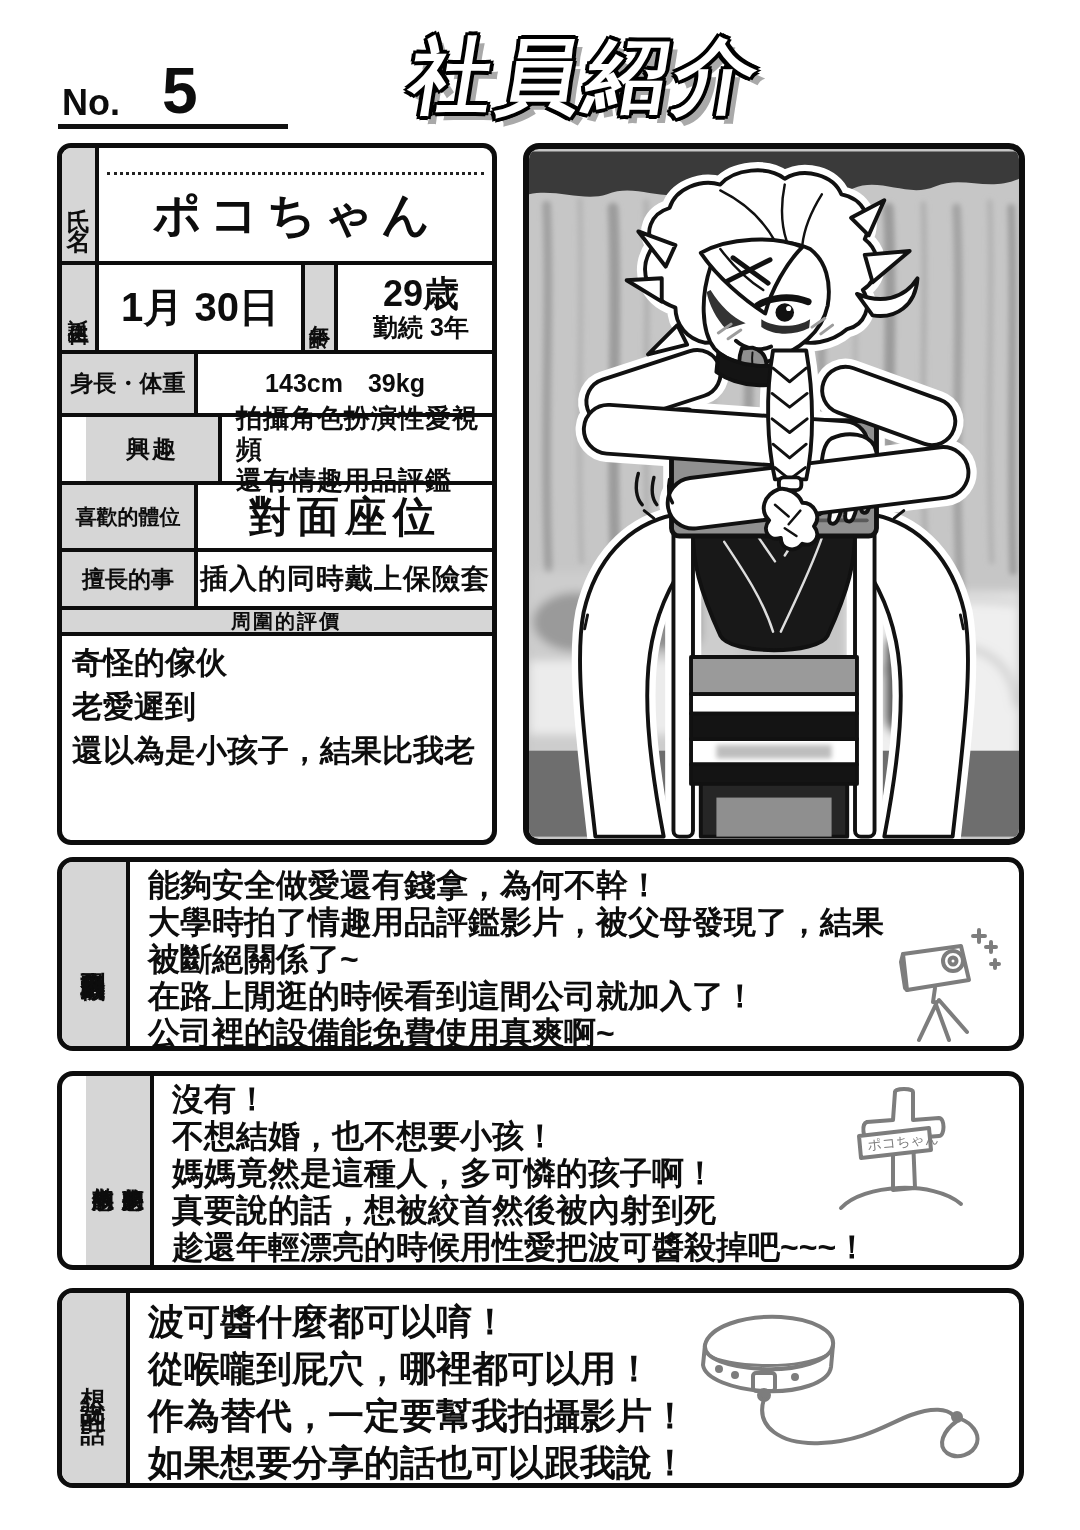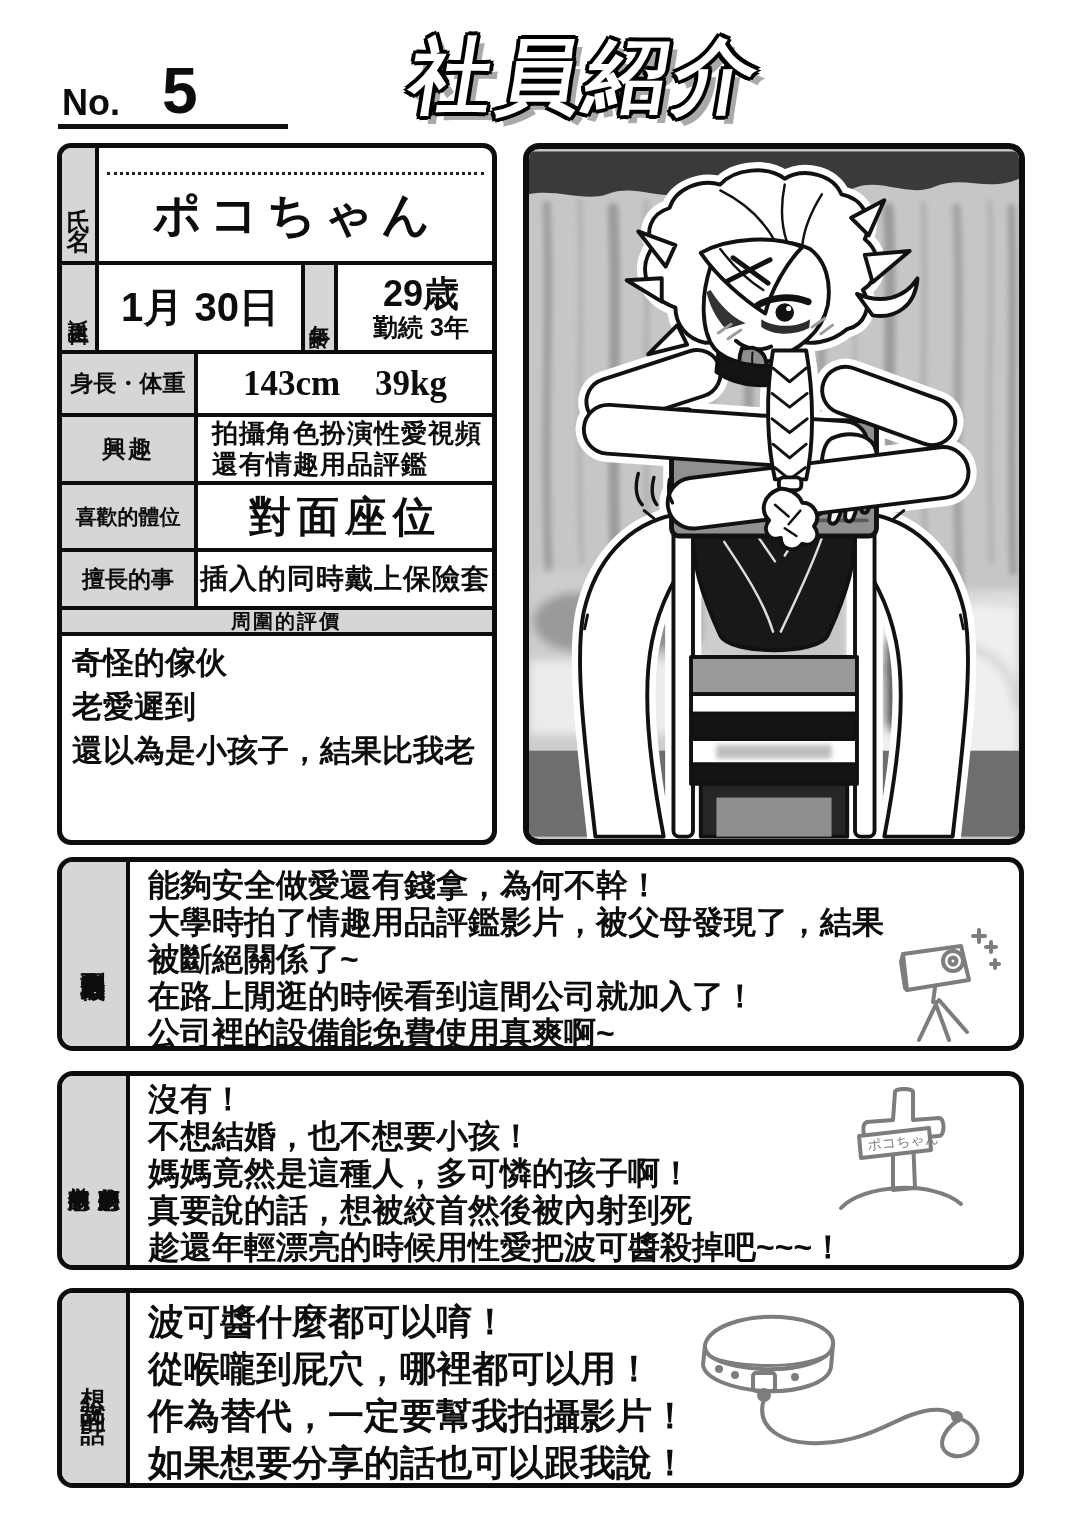--- a/index.html
+++ b/index.html
@@ -39,22 +39,22 @@
   .r-birth{height:89px;gap:12px;}
   .r-birth .lab{width:37px;font-size:21px;letter-spacing:.15em;}
   .birth-val{flex:none;width:178px;font-size:40px;}
   .age-lab{width:34px;font-size:22px;letter-spacing:.9em;padding-top:8px;}
   .age-val{flex-direction:column;gap:0;}
   .age-main{font-size:36px;line-height:1.1;}
   .age-sub{font-size:25px;line-height:1.1;}
 
   .r-body{height:63px;}  .r-hobby{height:68px;} .r-food{height:61px;} .r-skill{height:58px;} .r-pos{height:67px;}
   .wlab{width:136px;}
-  .r-body .lab{font-size:23px;} .body-val{font-size:35px;font-family:Liberation Serif, serif;}
-  .r-hobby .lab{font-size:24px;letter-spacing:2px;}
+  .r-body .lab{font-size:23px;} .body-val{font-size:25px;}
+  .r-hobby .lab{font-size:24px;letter-spacing:2px;margin-left:24px;}
   .hobby-val{flex-direction:column;align-items:flex-start;justify-content:center;padding-left:14px;}
   .hobby-val div{font-size:26px;font-weight:700;line-height:31px;letter-spacing:1px;}
   .r-food .lab{font-size:21px;} .food-val{font-size:44px;letter-spacing:4px;}
   .r-skill .lab{font-size:23px;} .skill-val{font-size:28px;letter-spacing:1px;}
   .r-pos .lab{font-size:21px;} .pos-val{font-size:42px;letter-spacing:6px;}
 
   .r-rephdr{height:26px;background:#d6d6d6;display:flex;align-items:center;justify-content:center;
             font-size:20px;font-weight:700;letter-spacing:2px;padding-left:18px;}
   .r-rep{flex:1;display:block;padding:5px 10px;border-bottom:none;}
   .rep-line{font-size:31px;font-weight:700;line-height:44px;white-space:nowrap;}
@@ -67,21 +67,21 @@
   
   .sec{position:absolute;left:57px;width:967px;border:5px solid #0d0d0d;border-radius:16px;
        display:flex;overflow:hidden;background:#fff;}
   .sec-lab{flex:none;width:68px;background:#d6d6d6;border-right:4px solid #0d0d0d;display:flex;
            align-items:center;justify-content:center;font-weight:700;text-align:center;}
   .sec-lab .one{font-size:25px;letter-spacing:1px;}
   .vlabel2{writing-mode:vertical-rl;text-orientation:upright;font-size:22px;font-weight:700;line-height:30px;}
   .vlabel2 span{display:block;}
   .sec-body{flex:1;position:relative;padding:5px 18px 0 18px;}
   #sec-motive{top:857px;height:194px;}
-  #sec-dreams{top:1071px;height:199px;}
+  #sec-dreams{top:1071px;height:199px;padding-left:24px;}
   #sec-message{top:1288px;height:200px;}
   .s-line{font-weight:700;white-space:nowrap;}
   #sec-motive .s-line,#sec-dreams .s-line{font-size:32px;line-height:37px;}
   #sec-message .s-line{font-size:36px;line-height:47px;}
   .doodle{position:absolute;}
   #doodle-camera{right:16px;bottom:2px;width:112px;height:126px;}
   #doodle-grave{right:26px;top:4px;width:180px;height:134px;}
   #doodle-collar{right:22px;top:10px;width:312px;height:158px;}
 </style>
 </head>

